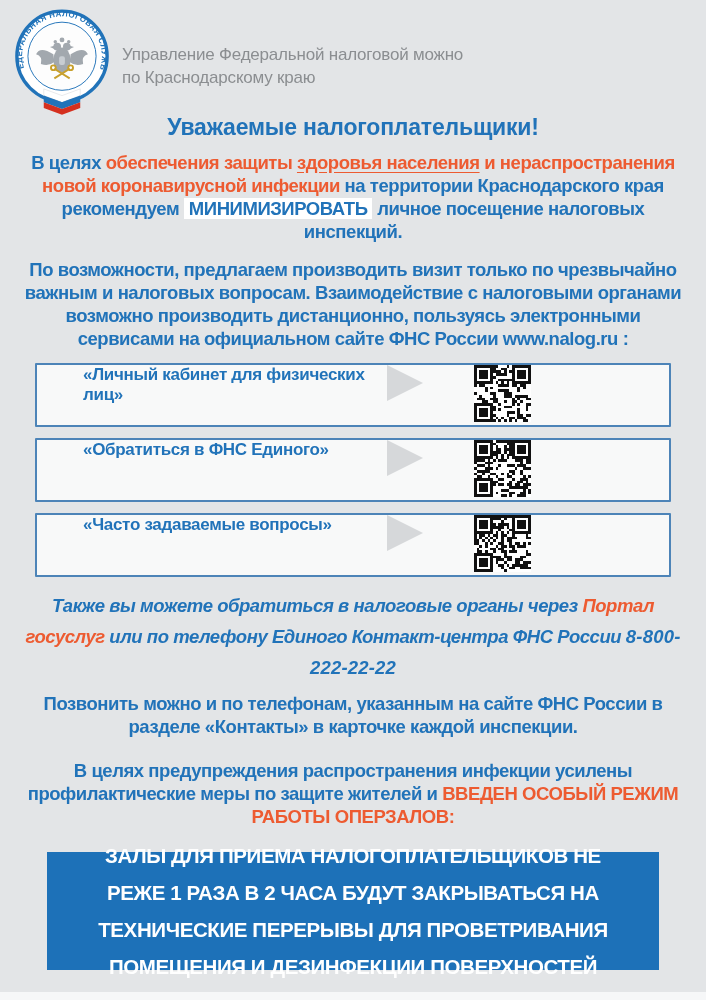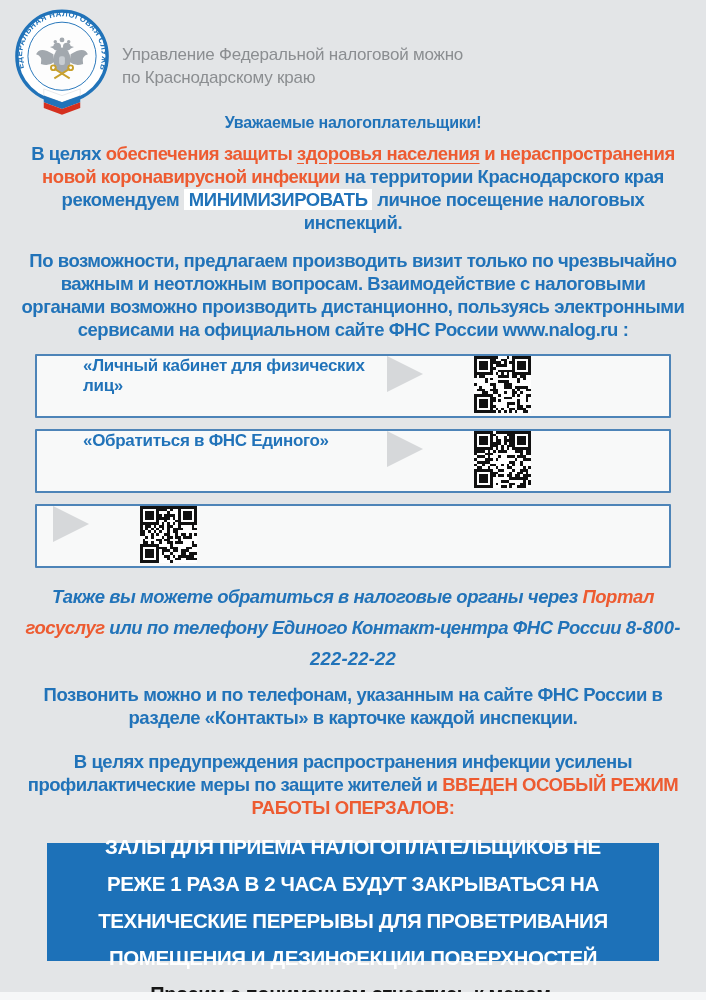--- a/index.html
+++ b/index.html
@@ -14,21 +14,21 @@
     background:var(--bg);
     font-family:"Liberation Sans","DejaVu Sans",sans-serif;
   }
   
   .header{display:flex;padding:8px 0 0 14px;height:118px;}
   .logo{width:96px;height:108px;flex:0 0 auto;}
   .org{margin-left:12px;margin-top:36px;color:var(--graytext);
        font-size:17px;line-height:1.35;font-weight:400;letter-spacing:-0.2px;}
   
   .title{margin-top:-4px;text-align:center;color:var(--blue);
-         font-size:16px;font-weight:700;letter-spacing:-0.2px;}
+         font-size:23px;font-weight:700;letter-spacing:-0.2px;}
   .para{width:664px;margin:0 auto;text-align:center;color:var(--blue);
         font-size:18.5px;line-height:23px;font-weight:700;letter-spacing:-0.45px;}
   .p-intro{margin-top:10px;text-align:center;}
   .p-visit{margin-top:15px;}
   .p-contact{margin-top:13px;line-height:31px;font-style:italic;}
   .p-phone{margin-top:9px;}
   .p-measures{margin-top:21px;}
   .seg-blue{color:var(--blue);}
   .seg-orange{color:var(--orange);}
   .seg-orange-u{color:var(--orange);text-decoration:underline;text-underline-offset:3px;}
@@ -100,21 +100,21 @@
     <div class="org">
       <div>Управление Федеральной налоговой можно</div>
       <div>по Краснодарскому краю</div>
     </div>
   </div>
 
   <div class="title">Уважаемые налогоплательщики!</div>
 
   <div class="para p-intro"><span class="seg-blue">В целях </span><span class="seg-orange">обеспечения защиты </span><span class="seg-orange-u">здоровья населения</span><span class="seg-orange"> и нераспространения новой коронавирусной инфекции </span><span class="seg-blue">на территории Краснодарского края рекомендуем </span><span class="seg-blue-hl">МИНИМИЗИРОВАТЬ</span><span class="seg-blue"> личное посещение налоговых инспекций.</span></div>
 
-  <div class="para p-visit">По возможности, предлагаем производить визит только по чрезвычайно важным и неотложным вопросам. Взаимодействие с налоговыми органами возможно производить дистанционно, пользуясь электронными сервисами на официальном сайте ФНС России www.nalog.ru :</div>
+  <div class="para p-visit">По возможности, предлагаем производить визит только по чрезвычайно важным и налоговых вопросам. Взаимодействие с налоговыми органами возможно производить дистанционно, пользуясь электронными сервисами на официальном сайте ФНС России www.nalog.ru :</div>
 
   <div class="cards">
     <div class="card">
       <div class="card-label">«Личный кабинет для физических лиц»</div>
       <div class="card-arrow"></div>
       <div class="card-qr">
           <svg viewBox="0 0 21 21" shape-rendering="crispEdges">
             <rect x="0" y="0" width="21" height="21" fill="#ffffff"></rect>
             <g fill="#111111">
               <rect x="0" y="0" width="1" height="1"></rect>
@@ -582,20 +582,21 @@
               <rect x="11" y="20" width="1" height="1"></rect>
               <rect x="13" y="20" width="1" height="1"></rect>
               <rect x="16" y="20" width="1" height="1"></rect>
               <rect x="17" y="20" width="1" height="1"></rect>
               <rect x="18" y="20" width="1" height="1"></rect>
             </g>
           </svg>
         </div>
     </div>
     <div class="card">
+      <div class="card-label">«Часто задаваемые вопросы»</div>
       <div class="card-arrow"></div>
       <div class="card-qr">
           <svg viewBox="0 0 21 21" shape-rendering="crispEdges">
             <rect x="0" y="0" width="21" height="21" fill="#ffffff"></rect>
             <g fill="#111111">
               <rect x="0" y="0" width="1" height="1"></rect>
               <rect x="1" y="0" width="1" height="1"></rect>
               <rect x="2" y="0" width="1" height="1"></rect>
               <rect x="3" y="0" width="1" height="1"></rect>
               <rect x="4" y="0" width="1" height="1"></rect>

